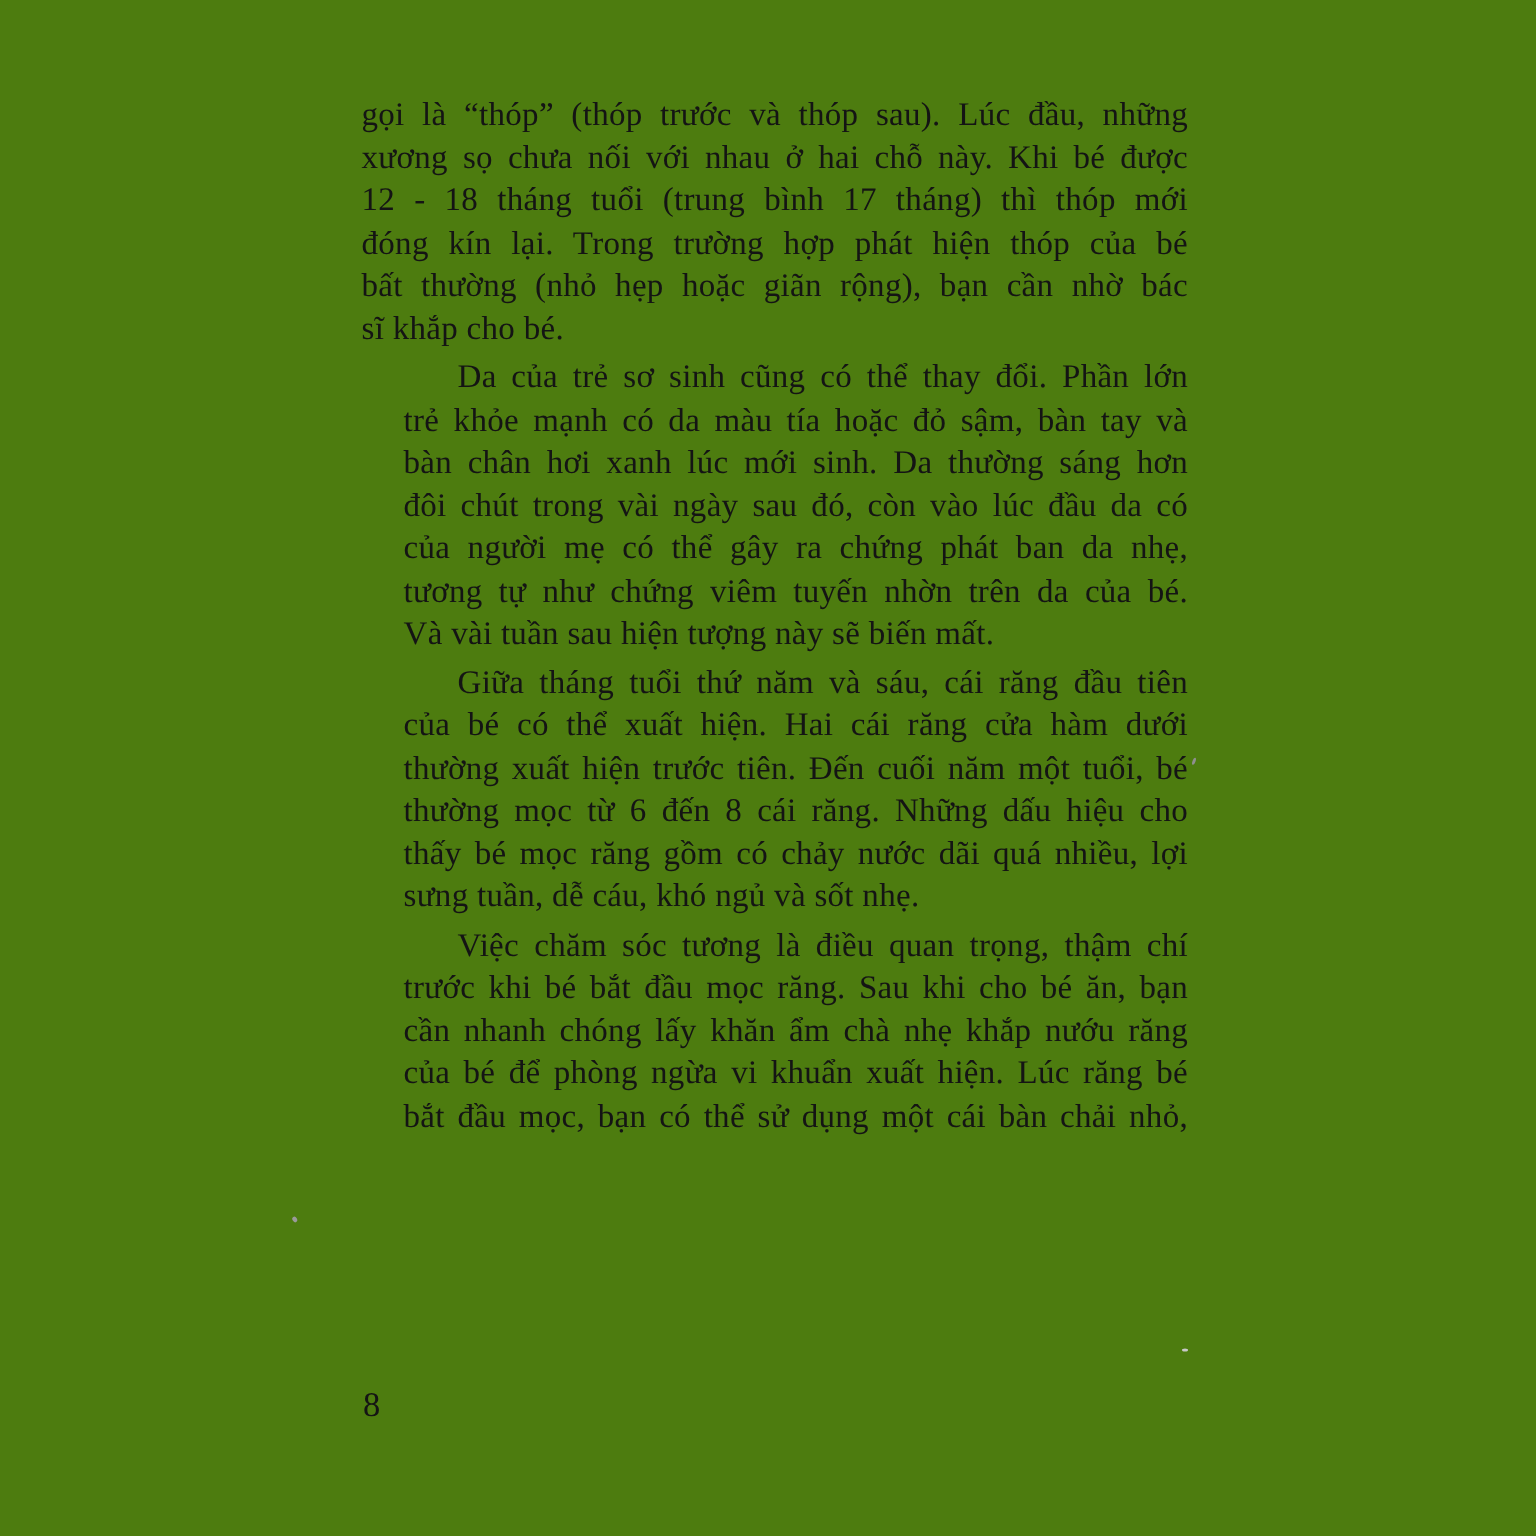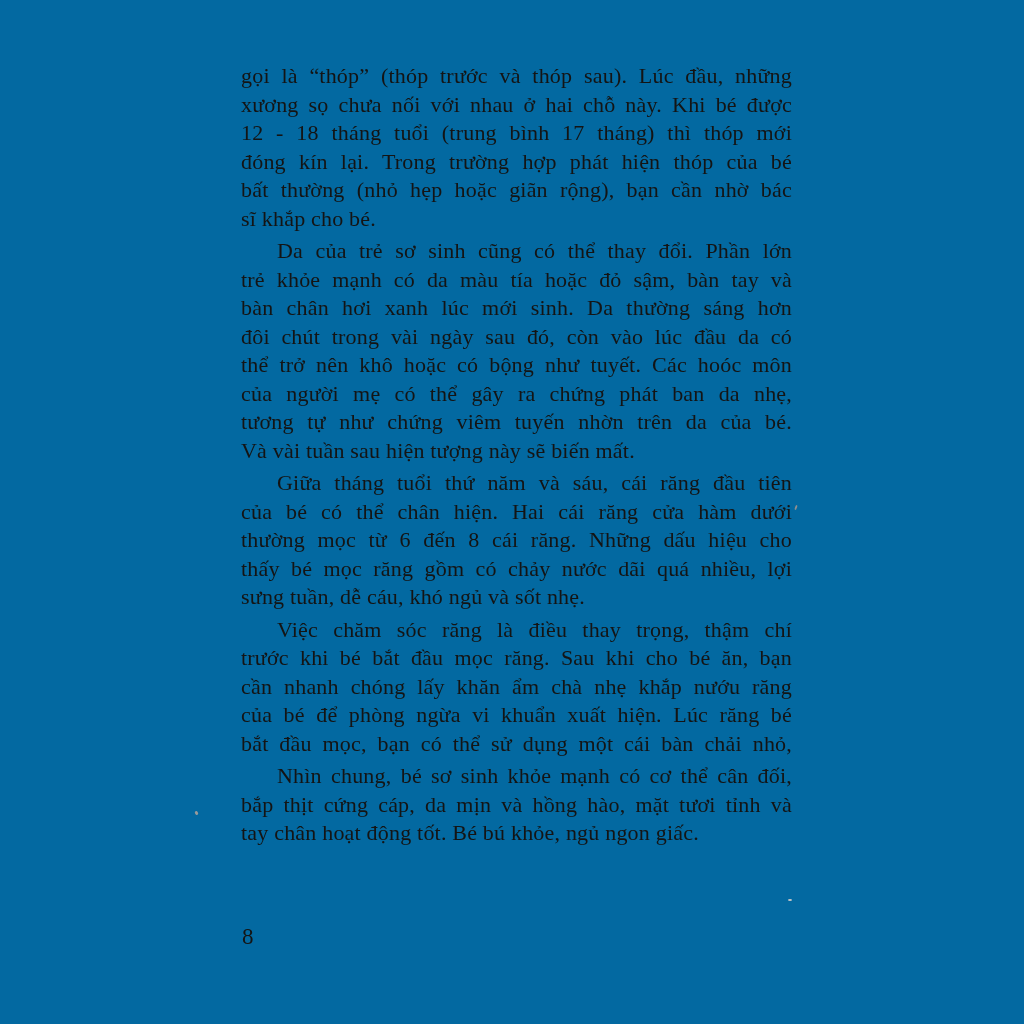--- a/index.html
+++ b/index.html
@@ -12,34 +12,35 @@
     background: #ffffff;
     font-family: "Liberation Serif", "DejaVu Serif", serif;
     overflow: hidden;
     position: relative;
   }
   .scan-page {
     position: absolute;
     left: 0; top: 0;
     width: 1024px;
     height: 1024px;
-    background: #0369a1;
+    background: #4d7c0f;
   }
   .text-block {
     position: absolute;
     left: 241px;
     top: 62px;
     width: 551px;
     color: #141414;
   }
   .para {
     margin: 0;
   }
   .para + .para {
     margin-top: 4px;
+    margin-left: 28px;
   }
   .line {
     font-size: 22px;
     line-height: 28.5px;
     letter-spacing: 0.2px;
     text-align: justify;
     text-align-last: justify;
     white-space: normal;
   }
   .line.last {
@@ -94,42 +95,37 @@
         <div class="line">12 - 18 tháng tuổi (trung bình 17 tháng) thì thóp mới</div>
         <div class="line">đóng kín lại. Trong trường hợp phát hiện thóp của bé</div>
         <div class="line">bất thường (nhỏ hẹp hoặc giãn rộng), bạn cần nhờ bác</div>
         <div class="line last">sĩ khắp cho bé.</div>
       </div>
       <div class="para">
         <div class="line first">Da của trẻ sơ sinh cũng có thể thay đổi. Phần lớn</div>
         <div class="line">trẻ khỏe mạnh có da màu tía hoặc đỏ sậm, bàn tay và</div>
         <div class="line">bàn chân hơi xanh lúc mới sinh. Da thường sáng hơn</div>
         <div class="line">đôi chút trong vài ngày sau đó, còn vào lúc đầu da có</div>
-        <div class="line">thể trở nên khô hoặc có bộng như tuyết. Các hoóc môn</div>
         <div class="line">của người mẹ có thể gây ra chứng phát ban da nhẹ,</div>
         <div class="line">tương tự như chứng viêm tuyến nhờn trên da của bé.</div>
         <div class="line last">Và vài tuần sau hiện tượng này sẽ biến mất.</div>
       </div>
       <div class="para">
         <div class="line first">Giữa tháng tuổi thứ năm và sáu, cái răng đầu tiên</div>
-        <div class="line">của bé có thể chân hiện. Hai cái răng cửa hàm dưới</div>
+        <div class="line">của bé có thể xuất hiện. Hai cái răng cửa hàm dưới</div>
+        <div class="line">thường xuất hiện trước tiên. Đến cuối năm một tuổi, bé</div>
         <div class="line">thường mọc từ 6 đến 8 cái răng. Những dấu hiệu cho</div>
         <div class="line">thấy bé mọc răng gồm có chảy nước dãi quá nhiều, lợi</div>
         <div class="line last">sưng tuần, dễ cáu, khó ngủ và sốt nhẹ.</div>
       </div>
       <div class="para">
-        <div class="line first">Việc chăm sóc răng là điều thay trọng, thậm chí</div>
+        <div class="line first">Việc chăm sóc tương là điều quan trọng, thậm chí</div>
         <div class="line">trước khi bé bắt đầu mọc răng. Sau khi cho bé ăn, bạn</div>
         <div class="line">cần nhanh chóng lấy khăn ẩm chà nhẹ khắp nướu răng</div>
         <div class="line">của bé để phòng ngừa vi khuẩn xuất hiện. Lúc răng bé</div>
         <div class="line">bắt đầu mọc, bạn có thể sử dụng một cái bàn chải nhỏ,</div>
-      </div>
-      <div class="para">
-        <div class="line first">Nhìn chung, bé sơ sinh khỏe mạnh có cơ thể cân đối,</div>
-        <div class="line">bắp thịt cứng cáp, da mịn và hồng hào, mặt tươi tỉnh và</div>
-        <div class="line last">tay chân hoạt động tốt. Bé bú khỏe, ngủ ngon giấc.</div>
       </div>
     </div>
   <div class="page-number">8</div>
   <div class="artifact artifact-1"></div>
   <div class="artifact artifact-2"></div>
   <div class="artifact artifact-3"></div>
 </div>
 
 </body></html>

